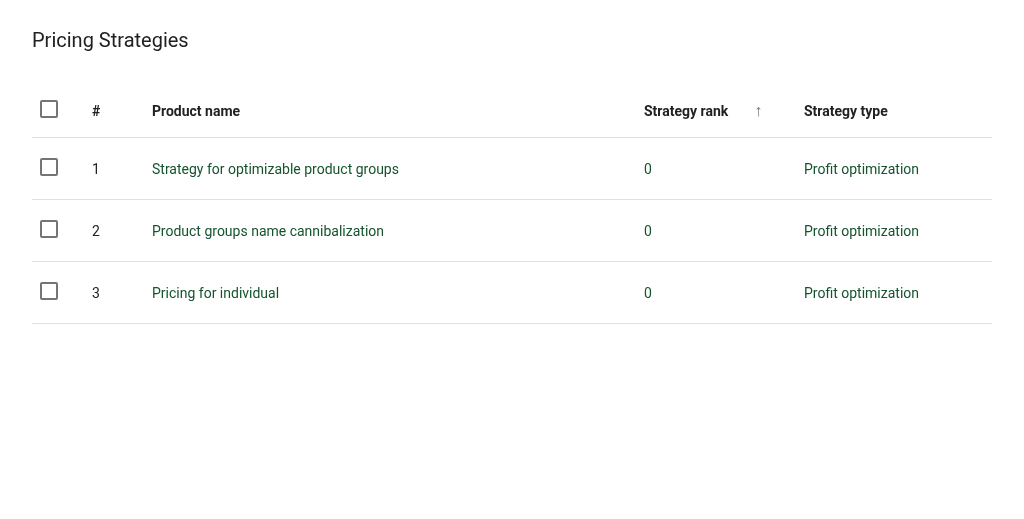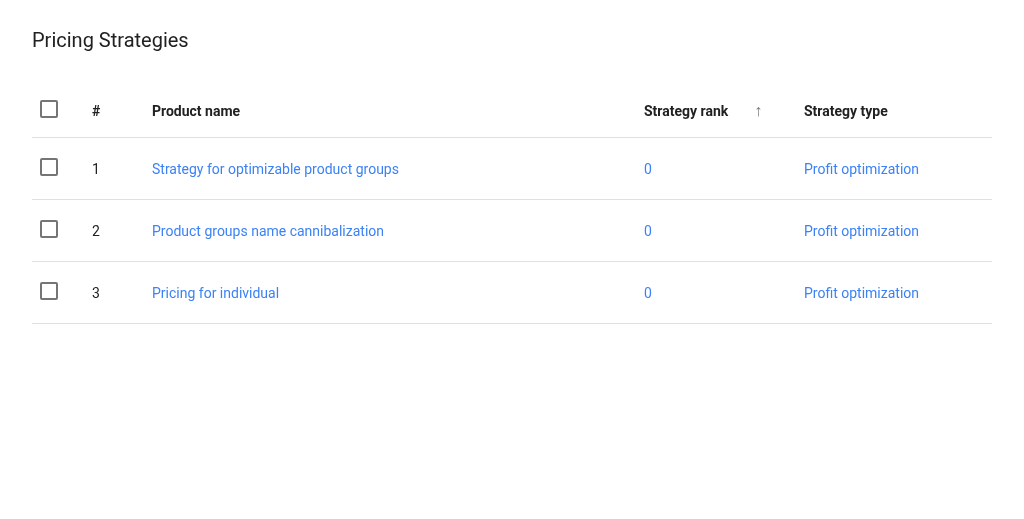--- a/index.html
+++ b/index.html
@@ -71,21 +71,21 @@
     }
 
     tbody tr {
       border-bottom: 1px solid #e0e0e0;
     }
 
     tbody td {
       padding: 20px 12px;
       vertical-align: middle;
       font-size: 14px;
-      color: #3b82f6;
+      color: #14532d;
     }
 
     tbody td.col-check {
       padding-left: 8px;
     }
 
     tbody td.col-num {
       color: #212121;
     }
 

